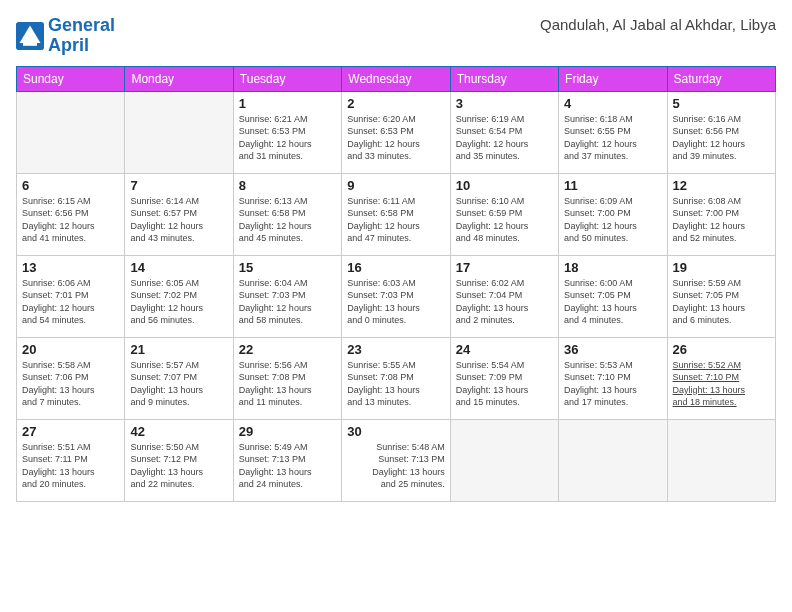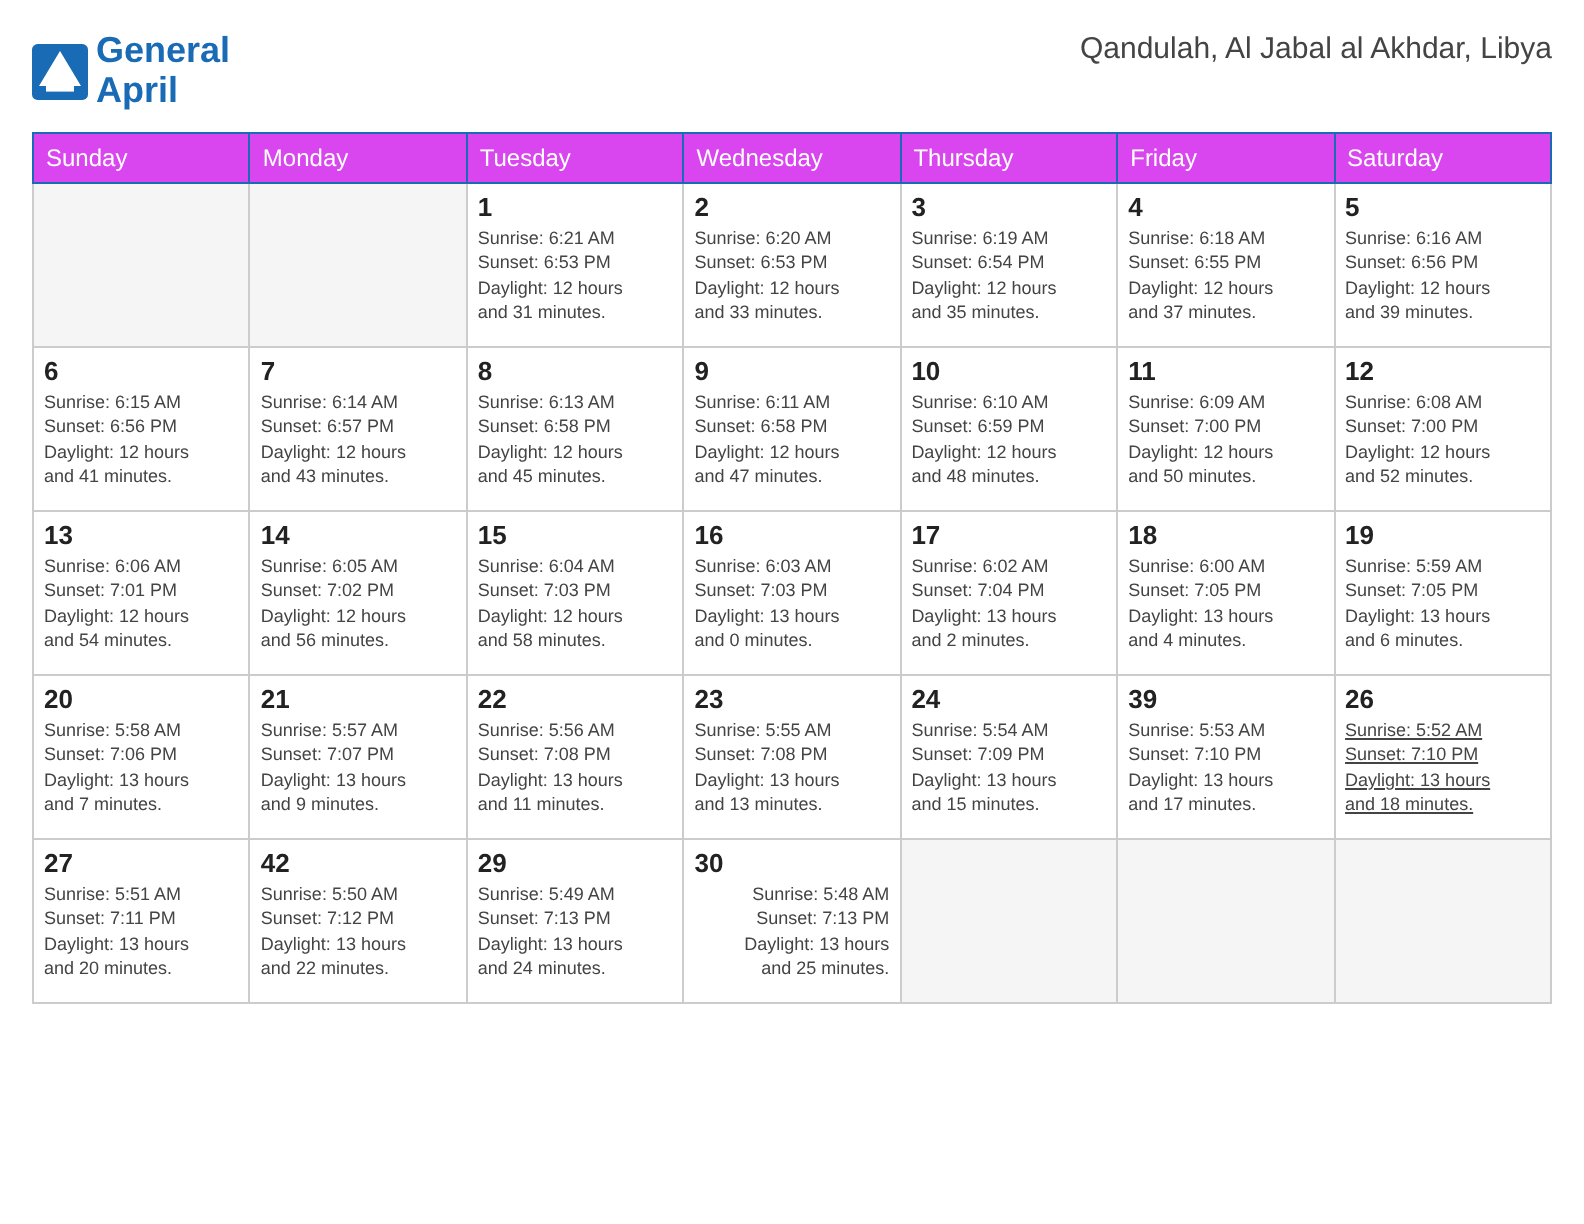--- a/index.html
+++ b/index.html
@@ -296,21 +296,21 @@
 and 13 minutes.</div>
           </td>
           <td>
             <span class="day-number">24</span>
             <div class="day-info" style="white-space: pre-line;">Sunrise: 5:54 AM
 Sunset: 7:09 PM
 Daylight: 13 hours
 and 15 minutes.</div>
           </td>
           <td>
-            <span class="day-number">39</span>
+            <span class="day-number">36</span>
             <div class="day-info" style="white-space: pre-line;">Sunrise: 5:53 AM
 Sunset: 7:10 PM
 Daylight: 13 hours
 and 17 minutes.</div>
           </td>
           <td>
             <span class="day-number">26</span>
             <div class="day-info" style="white-space: pre-line; text-decoration: underline;">Sunrise: 5:52 AM
 Sunset: 7:10 PM
 Daylight: 13 hours

